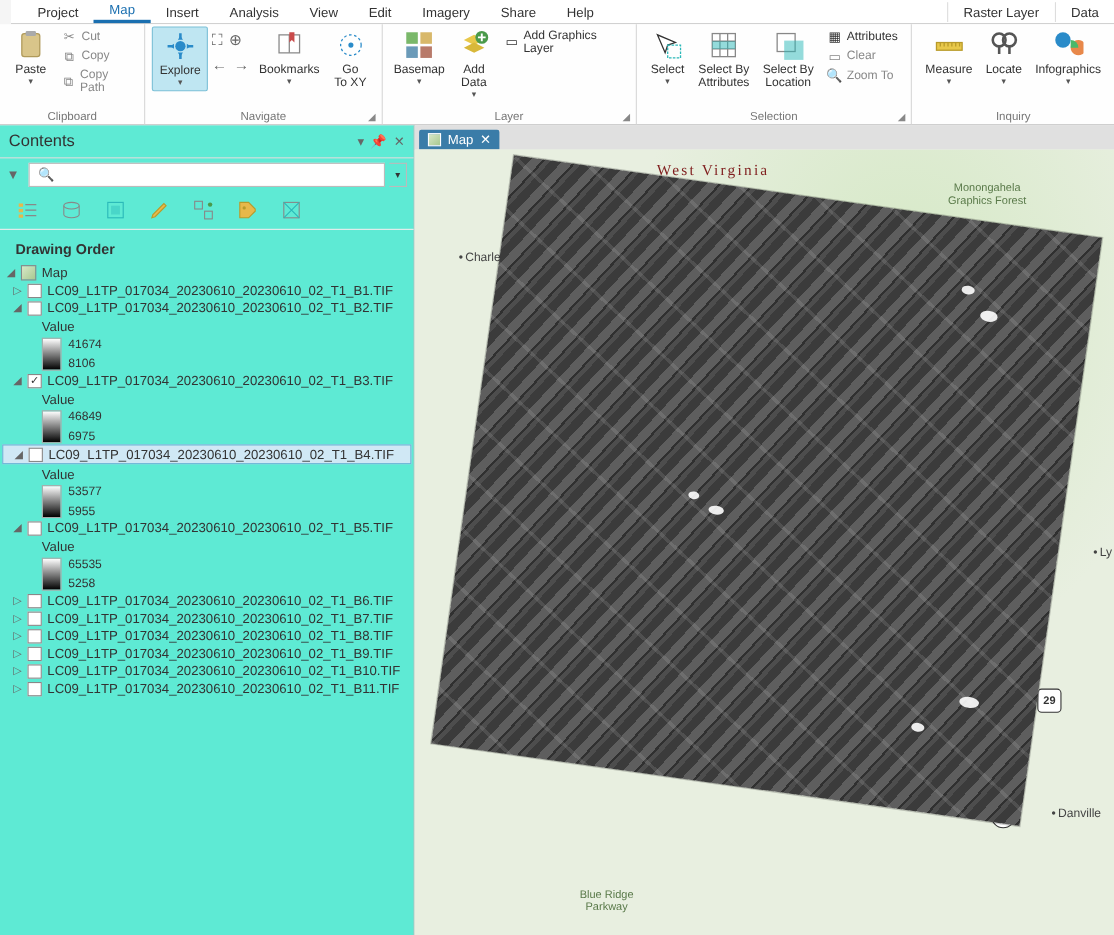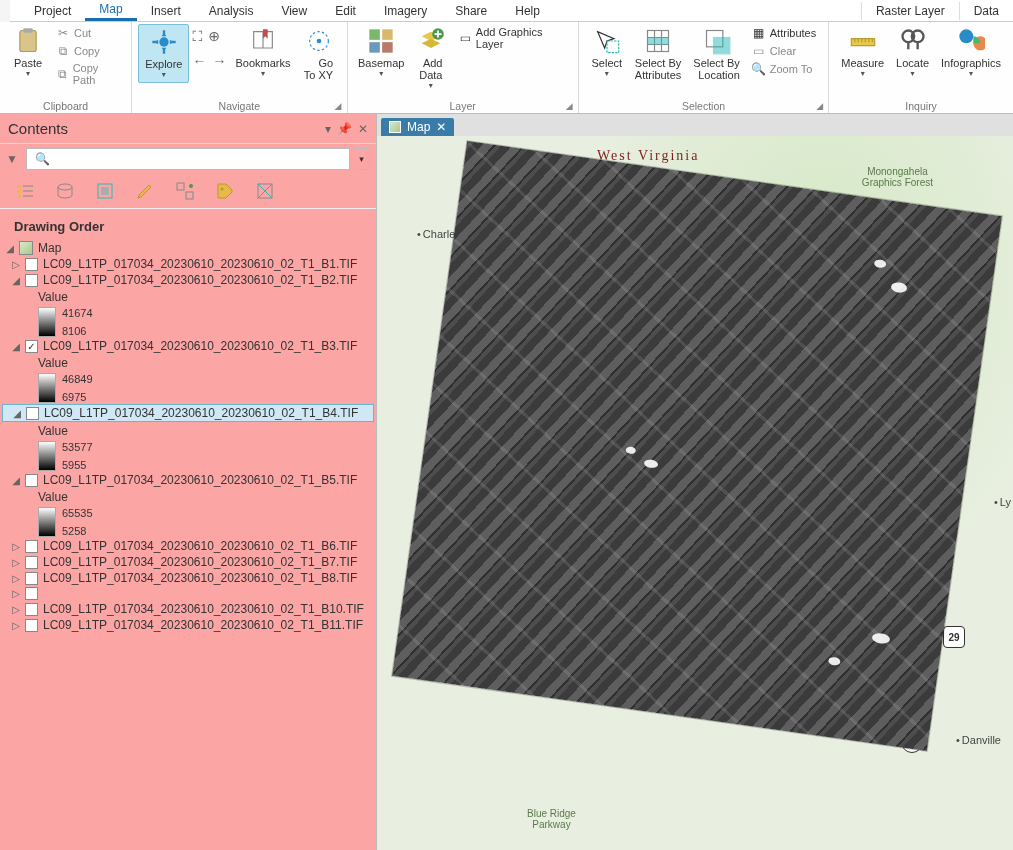--- a/index.html
+++ b/index.html
@@ -12,35 +12,35 @@
 .menubar .context-tabs { margin-left: auto; display: flex; }
 .menubar .context-tabs .ctab { padding: 2px 14px; border-left: 1px solid #ddd; }
 
 
 .ribbon { display: flex; height: 92px; background: #fefefe; border-bottom: 1px solid #bbb; }
 .ribbon-group { border-right: 1px solid #d8d8d8; padding: 2px 6px 0 6px; display: flex; flex-direction: column; position: relative; }
 .ribbon-group-label { text-align: center; font-size: 10.5px; color: #777; margin-top: auto; padding: 1px 0; }
 .ribbon-group-body { display: flex; align-items: flex-start; flex: 1; }
 .dlg-launcher { position: absolute; right: 2px; bottom: 2px; width: 10px; height: 10px; font-size: 9px; color: #888; }
 
-.big-btn { display: flex; flex-direction: column; align-items: center; justify-content: flex-start; padding: 3px 6px; cursor: pointer; text-align: right; min-width: 44px; }
+.big-btn { display: flex; flex-direction: column; align-items: center; justify-content: flex-start; padding: 3px 6px; cursor: pointer; text-align: center; min-width: 44px; }
 .big-btn .icon { width: 28px; height: 28px; margin-bottom: 2px; display: flex; align-items: center; justify-content: center; }
 .big-btn .lbl { font-size: 11px; line-height: 12px; }
 .big-btn.highlight { background: #bfe6f2; border: 1px solid #7bbfd6; border-radius: 2px; }
 .drop-arrow { font-size: 8px; color: #555; }
 
 .small-btn-col { display: flex; flex-direction: column; gap: 2px; padding: 1px 3px; }
 .small-btn { display: flex; align-items: center; gap: 4px; padding: 1px 3px; cursor: pointer; font-size: 11px; color: #888; }
 .small-btn .si { width: 14px; height: 14px; display: inline-flex; align-items: center; justify-content: center; font-size: 12px; }
 
 
 .main { display: flex; height: calc(850px - 22px - 92px); }
 
 
-.contents-pane { width: 377px; background: #fca5a5; border-right: 1px solid #bbb; display: flex; flex-direction: column; }
+.contents-pane { width: 377px; background: #5eead4; border-right: 1px solid #bbb; display: flex; flex-direction: column; }
 .pane-header { display: flex; align-items: center; padding: 6px 8px; border-bottom: 1px solid #ddd; }
 .pane-title { font-size: 15px; flex: 1; }
 .pane-ctrl { margin-left: 6px; cursor: pointer; color: #666; font-size: 12px; }
 
 .search-row { display: flex; align-items: center; padding: 4px 6px; gap: 4px; }
 .filter-icon { width: 16px; color: #666; }
 .search-box { flex: 1; display: flex; align-items: center; border: 1px solid #bbb; height: 22px; padding: 0 4px; background: #fff; }
 .search-box input { flex: 1; border: none; outline: none; font-size: 12px; font-style: italic; color: #888; }
 .search-box .mag { color: #666; margin-left: 4px; }
 .search-drop { width: 16px; text-align: center; border: 1px solid #bbb; border-left: none; height: 22px; line-height: 20px; font-size: 9px; cursor: pointer; }
@@ -469,20 +469,21 @@
             <span class="name">LC09_L1TP_017034_20230610_20230610_02_T1_B7.TIF</span>
           </div>
           <div class="tree-row" style="padding-left: 8px;">
             <span class="exp">▷</span>
             <span class="chk"></span>
             <span class="name">LC09_L1TP_017034_20230610_20230610_02_T1_B8.TIF</span>
           </div>
           <div class="tree-row" style="padding-left: 8px;">
             <span class="exp">▷</span>
             <span class="chk"></span>
+            <span class="name">LC09_L1TP_017034_20230610_20230610_02_T1_B9.TIF</span>
           </div>
           <div class="tree-row" style="padding-left: 8px;">
             <span class="exp">▷</span>
             <span class="chk"></span>
             <span class="name">LC09_L1TP_017034_20230610_20230610_02_T1_B10.TIF</span>
           </div>
           <div class="tree-row" style="padding-left: 8px;">
             <span class="exp">▷</span>
             <span class="chk"></span>
             <span class="name">LC09_L1TP_017034_20230610_20230610_02_T1_B11.TIF</span>

